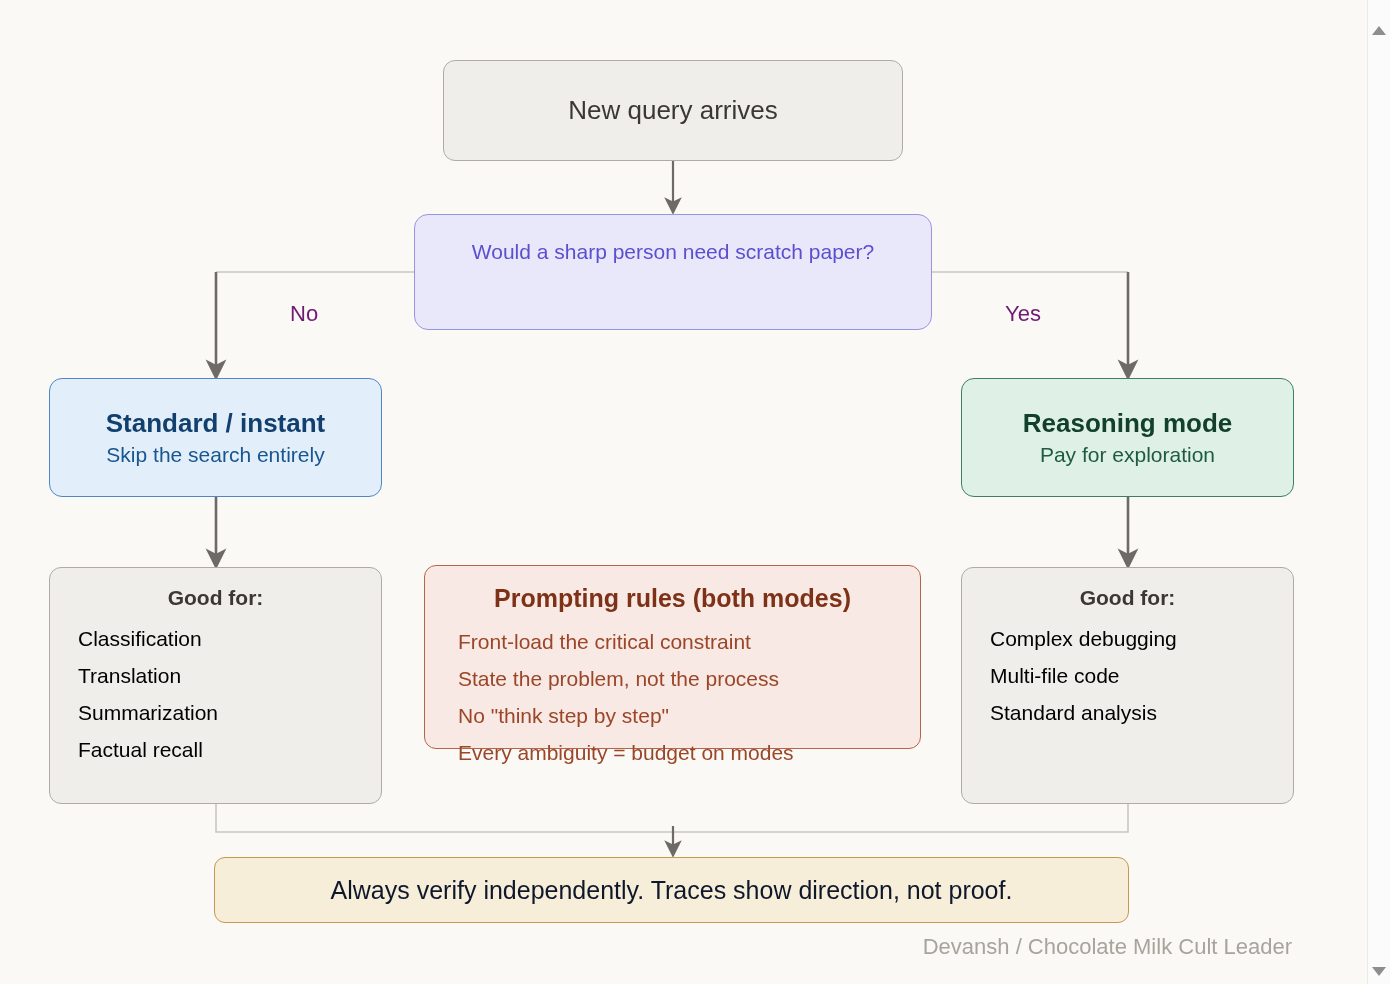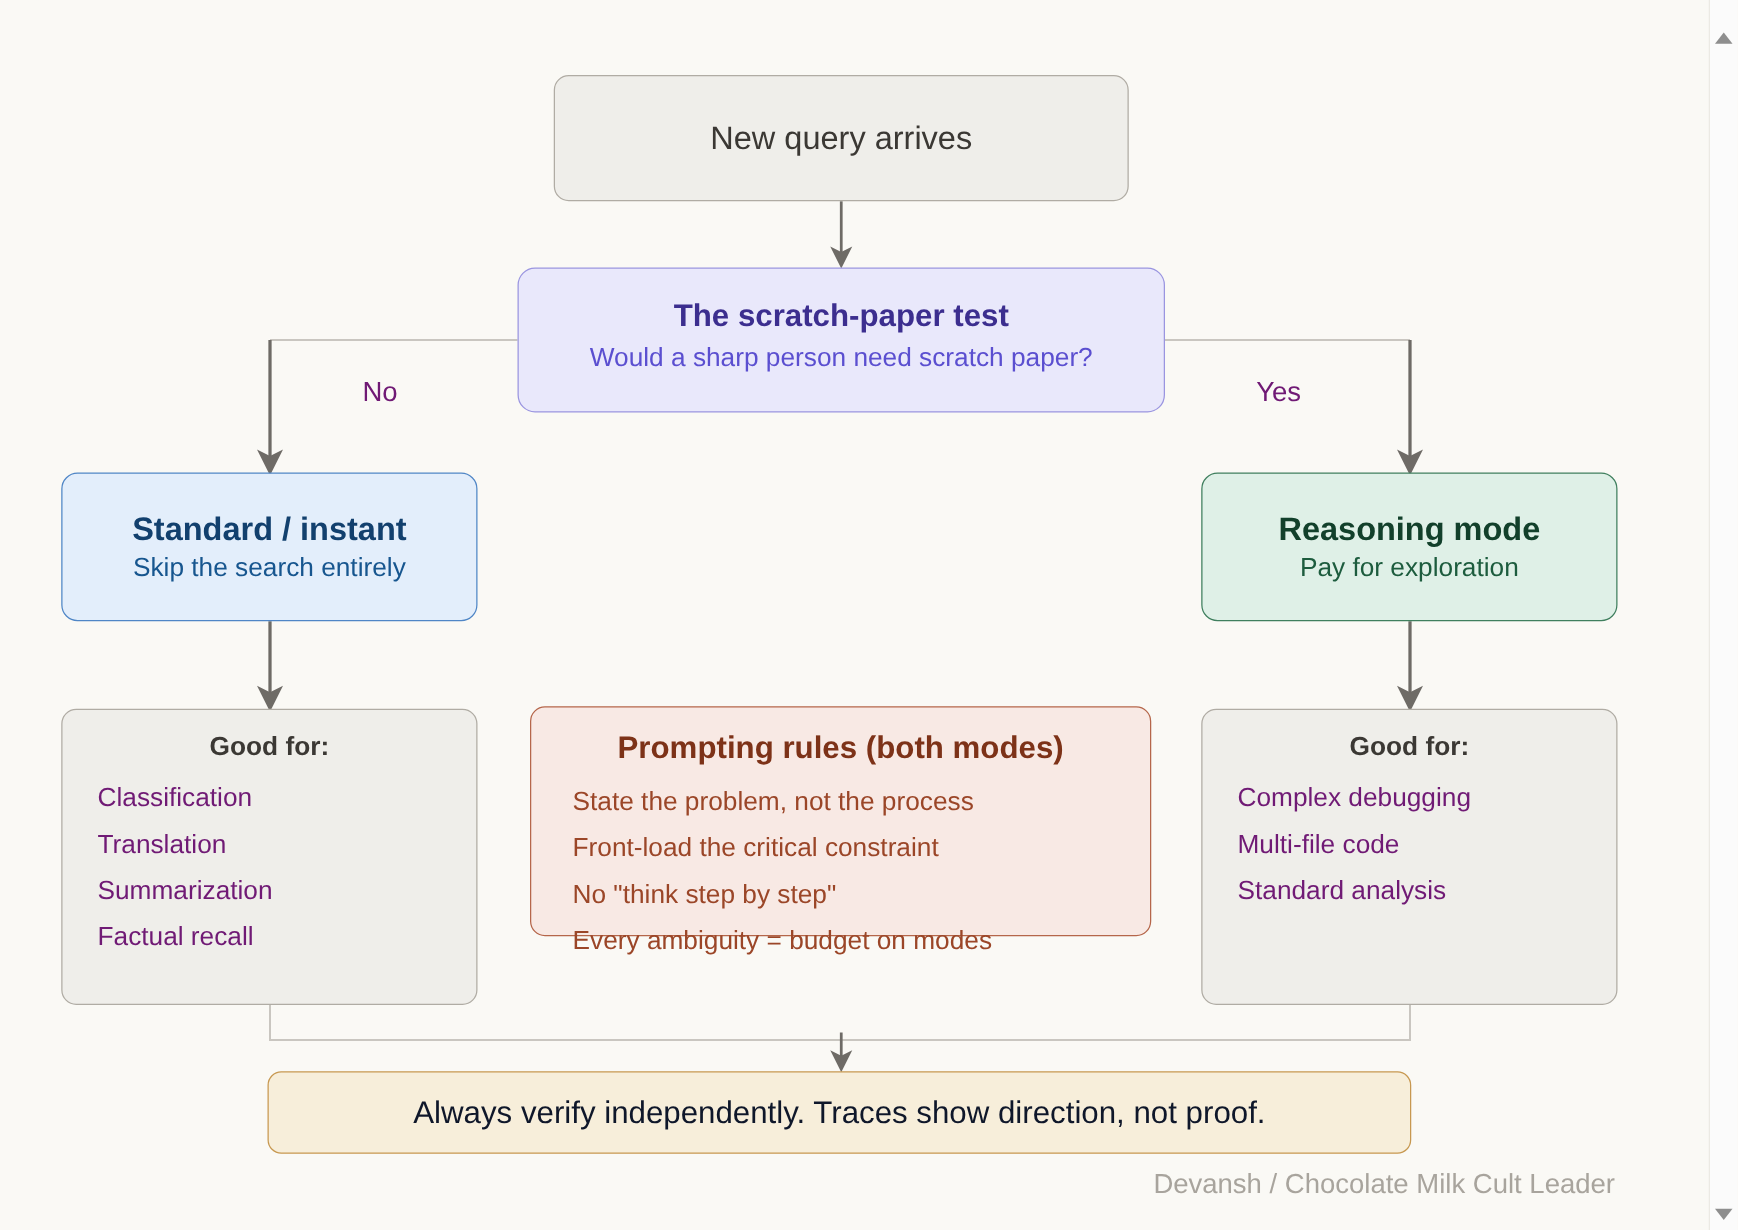--- a/index.html
+++ b/index.html
@@ -176,21 +176,21 @@
     white-space: nowrap;
   }
   .listbox ul {
     list-style: none;
     margin: 0;
     padding: 0 0 0 28px;
   }
   .listbox li {
     font-size: 21px;
     line-height: 37px;
-    color: #701a75;
+    color: #000000;
     white-space: nowrap;
   }
 
   #box-good-left  { left: 49px;  top: 567px; width: 333px; height: 237px; }
   #box-good-right { left: 961px; top: 567px; width: 333px; height: 237px; }
 
   #box-rules {
     left: 424px; top: 565px; width: 497px; height: 184px;
     background: #f8e9e4;
     border-color: #b5664a;
@@ -279,21 +279,20 @@
     <path d="M216,804 L216,832 L673,832" stroke="#c9c6c0" stroke-width="1.6" fill="none"></path>
     <path d="M1128,804 L1128,832 L673,832" stroke="#c9c6c0" stroke-width="1.6" fill="none"></path>
     <path d="M673,826 L673,849" stroke="#6e6b66" stroke-width="2.2" fill="none" marker-end="url(#ah)"></path>
   </svg>
 
   <div class="node" id="node-start">
     <div class="title">New query arrives</div>
   </div>
 
   <div class="node" id="node-decision">
-    <div class="title">The scratch-paper test</div>
     <div class="sub">Would a sharp person need scratch paper?</div>
   </div>
 
   <div class="branch-label" id="label-no">No</div>
   <div class="branch-label" id="label-yes">Yes</div>
 
   <div class="node" id="node-reasoning">
     <div class="title">Reasoning mode</div>
     <div class="sub">Pay for exploration</div>
   </div>
@@ -309,22 +308,22 @@
       <li>Classification</li>
       <li>Translation</li>
       <li>Summarization</li>
       <li>Factual recall</li>
     </ul>
   </div>
 
   <div class="listbox" id="box-rules">
     <div class="lb-title">Prompting rules (both modes)</div>
     <ul>
+      <li>Front-load the critical constraint</li>
       <li>State the problem, not the process</li>
-      <li>Front-load the critical constraint</li>
       <li>No "think step by step"</li>
       <li>Every ambiguity = budget on modes</li>
     </ul>
   </div>
 
   <div class="listbox" id="box-good-right">
     <div class="lb-title">Good for:</div>
     <ul>
       <li>Complex debugging</li>
       <li>Multi-file code</li>

